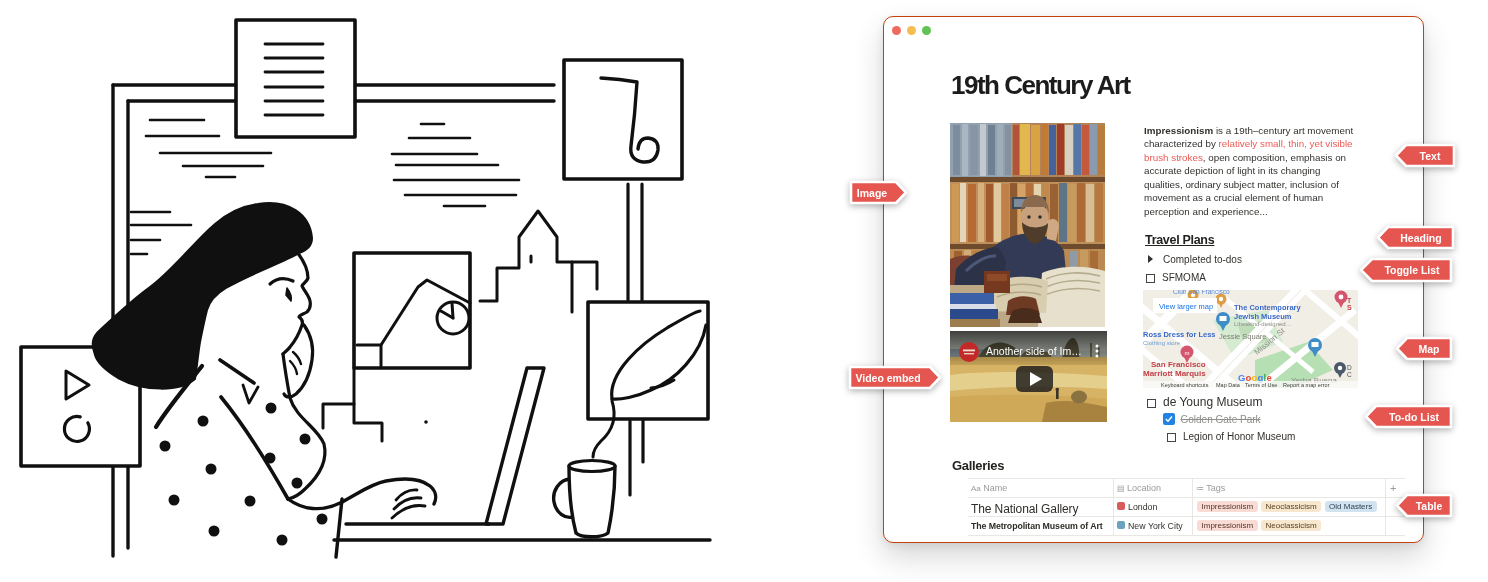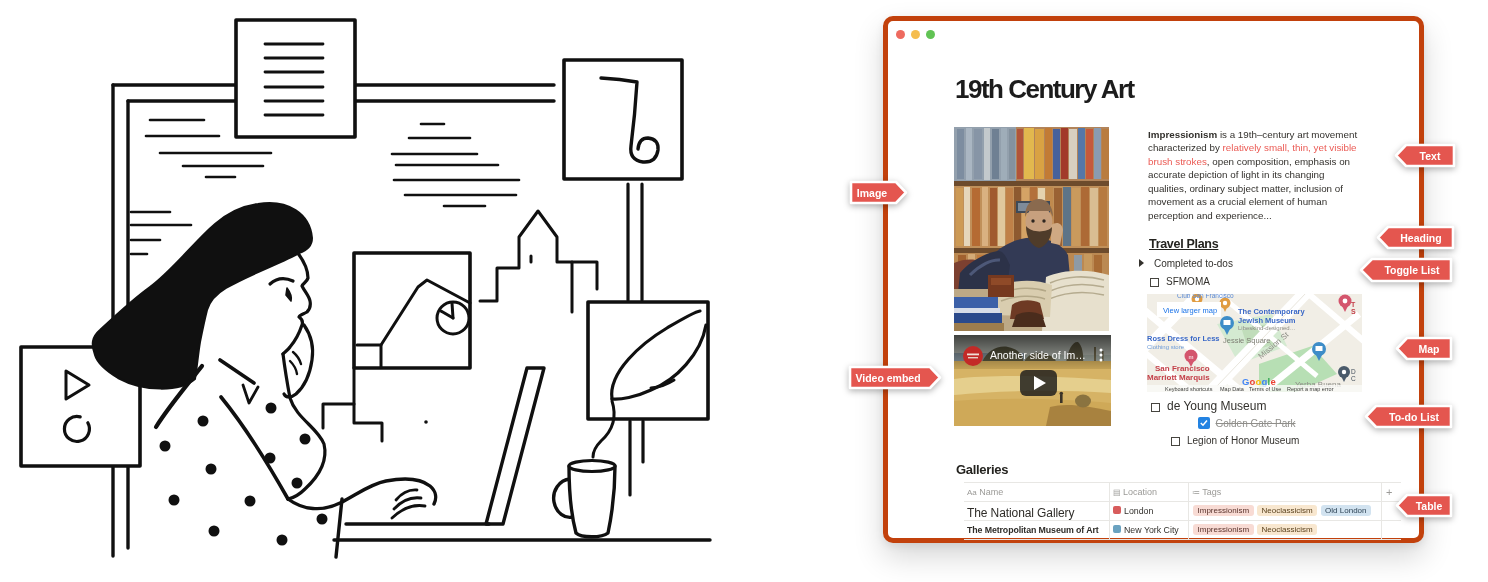--- a/index.html
+++ b/index.html
@@ -163,21 +163,21 @@
 
   <path d="M334,540 H710" stroke="#101010" stroke-width="3.4"></path>
 
   <g>
     <path d="M570,479 C559,480 552,491 554,502 C556,513 565,519 573,517" fill="none" stroke="#101010" stroke-width="3.4"></path>
     <path d="M569,466 C569,494 572,518 576,533 C581,538 602,538 608,533 C612,514 615,490 615,466 Z" fill="#fff" stroke="#101010" stroke-width="3.4"></path>
     <ellipse cx="592" cy="466" rx="23" ry="5.5" fill="#fff" stroke="#101010" stroke-width="3.2"></ellipse>
   </g>
 </svg>
 
-<div class="abs" id="appwin" style="left:883px;top:16px;width:541px;height:527px;background:#fff;border:5px solid #c2410c;border-radius:10px;box-shadow:0 14px 30px rgba(0,0,0,.16), 0 3px 8px rgba(0,0,0,.08);">
+<div class="abs" id="appwin" style="left:883px;top:16px;width:541px;height:527px;background:#fff;border:1px solid #c2410c;border-radius:10px;box-shadow:0 14px 30px rgba(0,0,0,.16), 0 3px 8px rgba(0,0,0,.08);">
 
   <div class="abs" style="left:8px;top:9px;width:60px;height:10px;">
     <span class="abs" style="left:0;top:0;width:9px;height:9px;border-radius:50%;background:#ee6a5f;"></span>
     <span class="abs" style="left:15px;top:0;width:9px;height:9px;border-radius:50%;background:#f5bd4f;"></span>
     <span class="abs" style="left:30px;top:0;width:9px;height:9px;border-radius:50%;background:#61c354;"></span>
   </div>
 
   <div class="abs" style="left:67px;top:53px;font-size:26px;font-weight:700;color:#1c1c1c;letter-spacing:-1.5px;">19th Century Art</div>
 
   <svg class="abs" style="left:66px;top:106px" width="155" height="204" viewBox="0 0 155 204">
@@ -333,21 +333,21 @@
     characterized by <span style="color:#eb5b55">relatively small, thin, yet visible</span><br>
     <span style="color:#eb5b55">brush strokes</span>, open composition, emphasis on<br>
     accurate depiction of light in its changing<br>
     qualities, ordinary subject matter, inclusion of<br>
     movement as a crucial element of human<br>
     perception and experience...
   </div>
 
   <div class="abs" style="left:261px;top:216px;font-size:12.5px;font-weight:700;color:#24231f;letter-spacing:-0.3px;text-decoration:underline;">Travel Plans</div>
 
-  <div class="abs" style="left:251px;top:237px;font-size:10px;color:#33312d;">
+  <div class="abs" style="left:264px;top:237px;font-size:10px;color:#33312d;">
     <span style="display:inline-block;width:0;height:0;border-left:5.5px solid #33312d;border-top:4px solid transparent;border-bottom:4px solid transparent;margin-right:10px;"></span>Completed to-dos
   </div>
 
   <div class="abs" style="left:262px;top:255px;font-size:10px;color:#33312d;">
     <span style="display:inline-block;width:9px;height:9px;border:1.4px solid #46443f;vertical-align:-1.5px;margin-right:7px;"></span>SFMOMA
   </div>
 
   <svg class="abs" style="left:259px;top:273px" width="215" height="98" viewBox="0 0 215 98">
     <rect width="215" height="98" fill="#f1eee6"></rect>
 
@@ -448,53 +448,53 @@
       <text x="73" y="96.5">Map Data</text>
       <text x="102" y="96.5">Terms of Use</text>
       <text x="140" y="96.5">Report a map error</text>
     </g>
   </svg>
 
   <div class="abs" style="left:263px;top:378px;font-size:12px;color:#33312d;">
     <span style="display:inline-block;width:9px;height:9px;border:1.4px solid #46443f;vertical-align:-1.5px;margin-right:7px;"></span>de Young Museum
   </div>
 
-  <div class="abs" style="left:279px;top:396px;font-size:10px;color:#8f8e8a;margin-left:31px;">
+  <div class="abs" style="left:279px;top:396px;font-size:10px;color:#8f8e8a;">
     <span style="display:inline-block;position:relative;width:11.5px;height:11.5px;border-radius:2px;background:#2383e2;vertical-align:-2px;margin-right:6px;"><svg width="11.5" height="11.5" viewBox="0 0 11.5 11.5" style="position:absolute;left:0;top:0">
             <path d="M2.8,6 L5,8.2 L9,3.6" stroke="#fff" stroke-width="1.5" fill="none"></path>
           </svg></span><span style="text-decoration:line-through;">Golden Gate Park</span>
   </div>
 
   <div class="abs" style="left:263px;top:414px;font-size:10px;color:#33312d;padding-left:20px;">
     <span style="display:inline-block;width:9px;height:9px;border:1.4px solid #46443f;vertical-align:-1.5px;margin-right:7px;"></span>Legion of Honor Museum
   </div>
 
   <div class="abs" style="left:68px;top:441px;font-size:13px;font-weight:700;color:#24231f;letter-spacing:-0.3px;">Galleries</div>
 
-  <div class="abs" style="left:76px;top:461px;width:437px;height:56px;font-size:8.8px;color:#33312d;">
+  <div class="abs" style="left:84px;top:461px;width:437px;height:56px;font-size:8.8px;color:#33312d;">
 
     <div class="abs" style="left:0;top:0;width:437px;height:1px;background:#e8e7e4;"></div>
     <div class="abs" style="left:0;top:19px;width:437px;height:1px;background:#e8e7e4;"></div>
     <div class="abs" style="left:0;top:38px;width:437px;height:1px;background:#e8e7e4;"></div>
     <div class="abs" style="left:0;top:57px;width:437px;height:1px;background:#e8e7e4;"></div>
     <div class="abs" style="left:145px;top:0;width:1px;height:57px;background:#e8e7e4;"></div>
     <div class="abs" style="left:224px;top:0;width:1px;height:57px;background:#e8e7e4;"></div>
     <div class="abs" style="left:417px;top:0;width:1px;height:57px;background:#e8e7e4;"></div>
 
     <div class="abs" style="left:3px;top:5px;color:#9b9a97;font-size:9px;"><span style="font-size:8px;">Aa</span> Name</div>
     <div class="abs" style="left:149px;top:5px;color:#9b9a97;font-size:9px;"><span style="font-size:8px;">▤</span> Location</div>
     <div class="abs" style="left:228px;top:5px;color:#9b9a97;font-size:9px;text-align:center;"><span style="font-size:8px;">≔</span> Tags</div>
     <div class="abs" style="left:422px;top:4px;color:#9b9a97;font-size:11px;">+</div>
 
     <div class="abs" style="left:3px;top:24px;font-weight:400;font-size:12px;letter-spacing:-0.1px;color:#2f2d29;">The National Gallery</div>
     <div class="abs" style="left:149px;top:24px;white-space:nowrap;"><span style="display:inline-block;width:8px;height:8px;border-radius:2px;background:#d85c5c;margin-right:3px;"></span>London</div>
     <div class="abs" style="left:229px;top:23px;white-space:nowrap;">
       <span style="display:inline-block;background:#f8dbd4;color:#59332c;border-radius:3px;padding:1px 4.5px;font-size:8px;">Impressionism</span>
       <span style="display:inline-block;background:#f8e7cf;color:#5b431f;border-radius:3px;padding:1px 4.5px;font-size:8px;margin-left:1px;">Neoclassicism</span>
-      <span style="display:inline-block;background:#d2e3f0;color:#2d4355;border-radius:3px;padding:1px 4.5px;font-size:8px;margin-left:1px;">Old London</span>
+      <span style="display:inline-block;background:#d2e3f0;color:#2d4355;border-radius:3px;padding:1px 4.5px;font-size:8px;margin-left:1px;">Old Masters</span>
     </div>
 
     <div class="abs" style="left:3px;top:43px;font-weight:600;font-size:8.8px;letter-spacing:-0.1px;color:#2f2d29;">The Metropolitan Museum of Art</div>
     <div class="abs" style="left:149px;top:43px;white-space:nowrap;"><span style="display:inline-block;width:8px;height:8px;border-radius:2px;background:#6aa2c0;margin-right:3px;"></span>New York City</div>
     <div class="abs" style="left:229px;top:42px;white-space:nowrap;">
       <span style="display:inline-block;background:#f8dbd4;color:#59332c;border-radius:3px;padding:1px 4.5px;font-size:8px;">Impressionism</span>
       <span style="display:inline-block;background:#f8e7cf;color:#5b431f;border-radius:3px;padding:1px 4.5px;font-size:8px;margin-left:1px;">Neoclassicism</span>
     </div>
   </div>
 </div>

